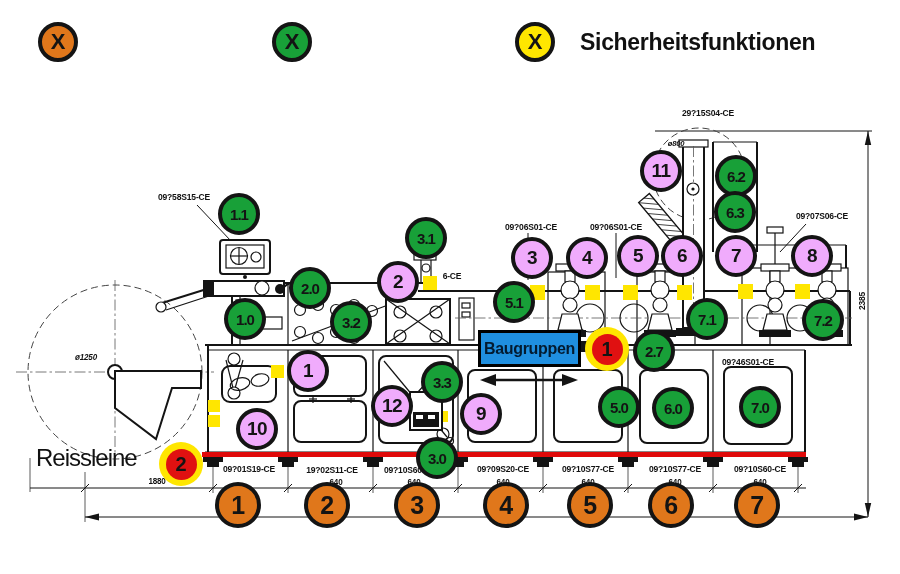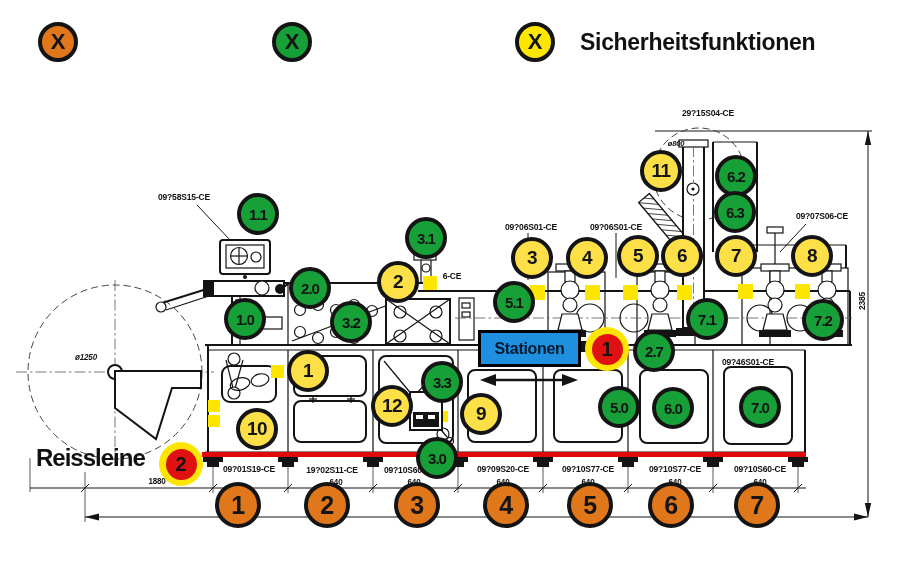--- a/index.html
+++ b/index.html
@@ -10,33 +10,33 @@
   .legend-circle{width:32px;height:32px;border:4px solid #141414;border-radius:50%;
                  display:flex;align-items:center;justify-content:center;
                  font-weight:700;font-size:22px;color:#141414;}
   .legend-label{font-size:23px;font-weight:600;letter-spacing:-.3px;}
   
   .c{position:absolute;width:34px;height:34px;border:4px solid #141414;border-radius:50%;
      display:flex;align-items:center;justify-content:center;font-weight:700;font-size:19px;
      color:#141414;box-sizing:content-box;z-index:6;letter-spacing:-.5px;}
   .dec{font-size:15px;letter-spacing:-1px;}
   .g{background:#18A038;}
-  .y{background:#fde047;}
+  .y{background:#f0abfc;}
   .o{width:38px;height:38px;font-size:25px;background:#E0771B;}
   .sp{position:absolute;width:44px;height:44px;border-radius:50%;background:#FFE600;
       display:flex;align-items:center;justify-content:center;z-index:7;}
   .sp-red{width:31px;height:31px;border-radius:50%;background:#E01111;display:flex;
           align-items:center;justify-content:center;font-weight:700;font-size:20px;color:#141414;}
   
   .plabel{position:absolute;transform:translateX(-50%) scaleX(.95);white-space:nowrap;
           font-size:9px;font-weight:600;letter-spacing:-.2px;z-index:3;}
   .it{font-style:italic;font-size:8px;font-weight:600;}
   .dimtxt{font-size:8.5px;font-weight:600;}
   .rot{transform:rotate(-90deg);transform-origin:center;width:42px;text-align:center;}
-  .reiss{position:absolute;left:36px;top:444px;font-size:24px;font-weight:700;
+  .reiss{position:absolute;left:36px;top:444px;font-size:24px;font-weight:400;
          letter-spacing:-1px;z-index:3;white-space:nowrap;}
   
   #bedienpult{position:absolute;left:478px;top:330px;width:97px;height:31px;background:#1F8FE0;
               border:3px solid #000;display:flex;align-items:center;justify-content:center;
               font-size:16px;font-weight:700;color:#031B30;z-index:4;letter-spacing:-.3px;}
   
   #art{position:absolute;left:0;top:0;z-index:1;}
   #art .s1{stroke:#141414;stroke-width:1.2;fill:none;}
   #art .s2{stroke:#141414;stroke-width:2;fill:none;}
   #art .s1t{stroke:#141414;stroke-width:1;fill:none;}
@@ -308,37 +308,37 @@
   <div class="plabel" style="left:531px;top:222px">09?06S01-CE</div>
   <div class="plabel" style="left:616px;top:222px">09?06S01-CE</div>
   <div class="plabel" style="left:822px;top:211px">09?07S06-CE</div>
   <div class="plabel" style="left:748px;top:357px">09?46S01-CE</div>
   <div class="plabel" style="left:452px;top:271px">6-CE</div>
   <div class="plabel it" style="left:676px;top:139px">ø800</div>
   <div class="plabel it" style="left:86px;top:352px;font-size:8.5px">ø1250</div>
   <div class="plabel dimtxt" style="left:157px;top:476px">1880</div>
   <div class="plabel rot dimtxt" style="left:841px;top:296px;transform:rotate(-90deg)">2385</div>
   <div class="reiss">Reissleine</div>
-  <div id="bedienpult">Stationen</div>
+  <div id="bedienpult">Baugruppen</div>
 
   <div class="plabel" style="left:249px;top:464px">09?01S19-CE</div>
   <div class="plabel" style="left:332px;top:465px">19?02S11-CE</div>
   <div class="plabel" style="left:410px;top:465px">09?10S60-CE</div>
   <div class="plabel" style="left:503px;top:464px">09?09S20-CE</div>
   <div class="plabel" style="left:588px;top:464px">09?10S77-CE</div>
   <div class="plabel" style="left:675px;top:464px">09?10S77-CE</div>
   <div class="plabel" style="left:760px;top:464px">09?10S60-CE</div>
   <div class="plabel dimtxt" style="left:336px;top:477px">640</div>
   <div class="plabel dimtxt" style="left:414px;top:477px">640</div>
   <div class="plabel dimtxt" style="left:503px;top:477px">640</div>
   <div class="plabel dimtxt" style="left:588px;top:477px">640</div>
   <div class="plabel dimtxt" style="left:675px;top:477px">640</div>
   <div class="plabel dimtxt" style="left:760px;top:477px">640</div>
 
-  <div class="c g dec" style="left:237px;top:193px">1.1</div>
+  <div class="c g dec" style="left:218px;top:193px">1.1</div>
   <div class="c g dec" style="left:224px;top:298px">1.0</div>
   <div class="c g dec" style="left:289px;top:267px">2.0</div>
   <div class="c g dec" style="left:405px;top:217px">3.1</div>
   <div class="c g dec" style="left:330px;top:301px">3.2</div>
   <div class="c g dec" style="left:493px;top:281px">5.1</div>
   <div class="c g dec" style="left:421px;top:361px">3.3</div>
   <div class="c g dec" style="left:416px;top:437px">3.0</div>
   <div class="c g dec" style="left:598px;top:386px">5.0</div>
   <div class="c g dec" style="left:633px;top:330px">2.7</div>
   <div class="c g dec" style="left:652px;top:387px">6.0</div>

